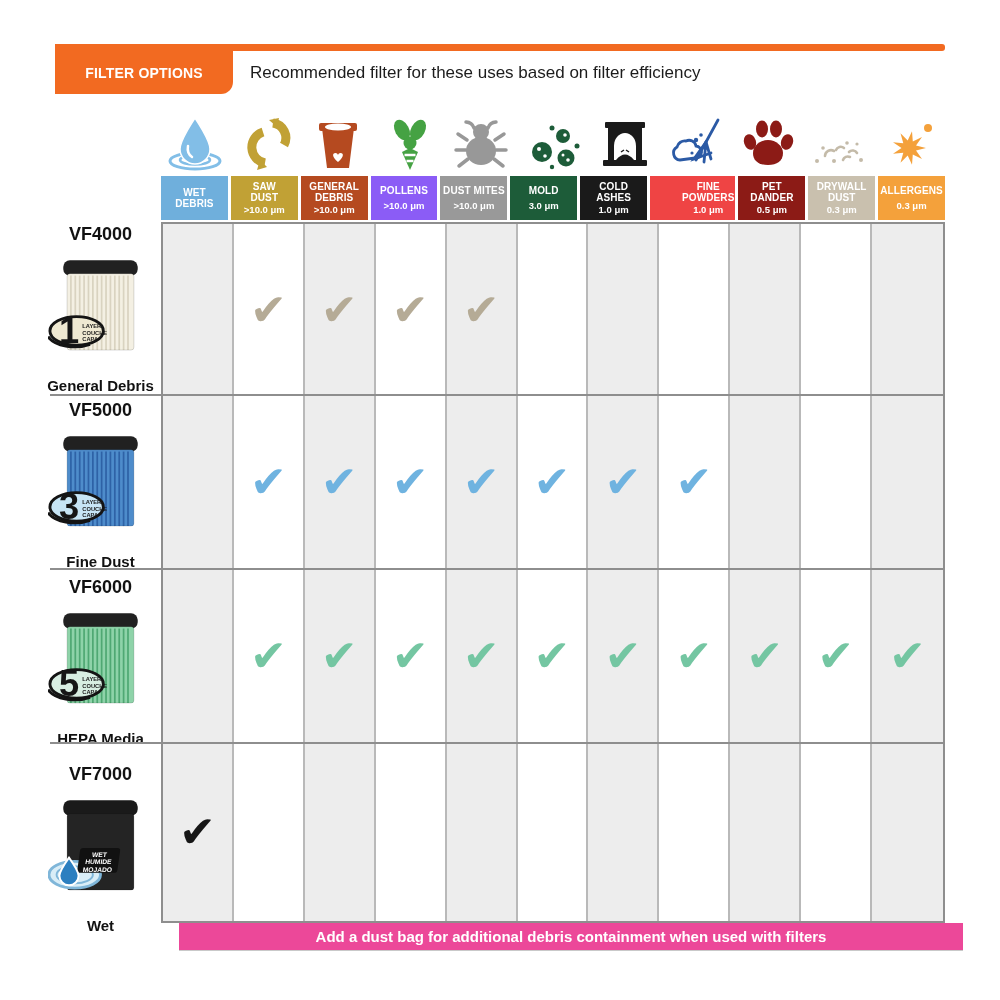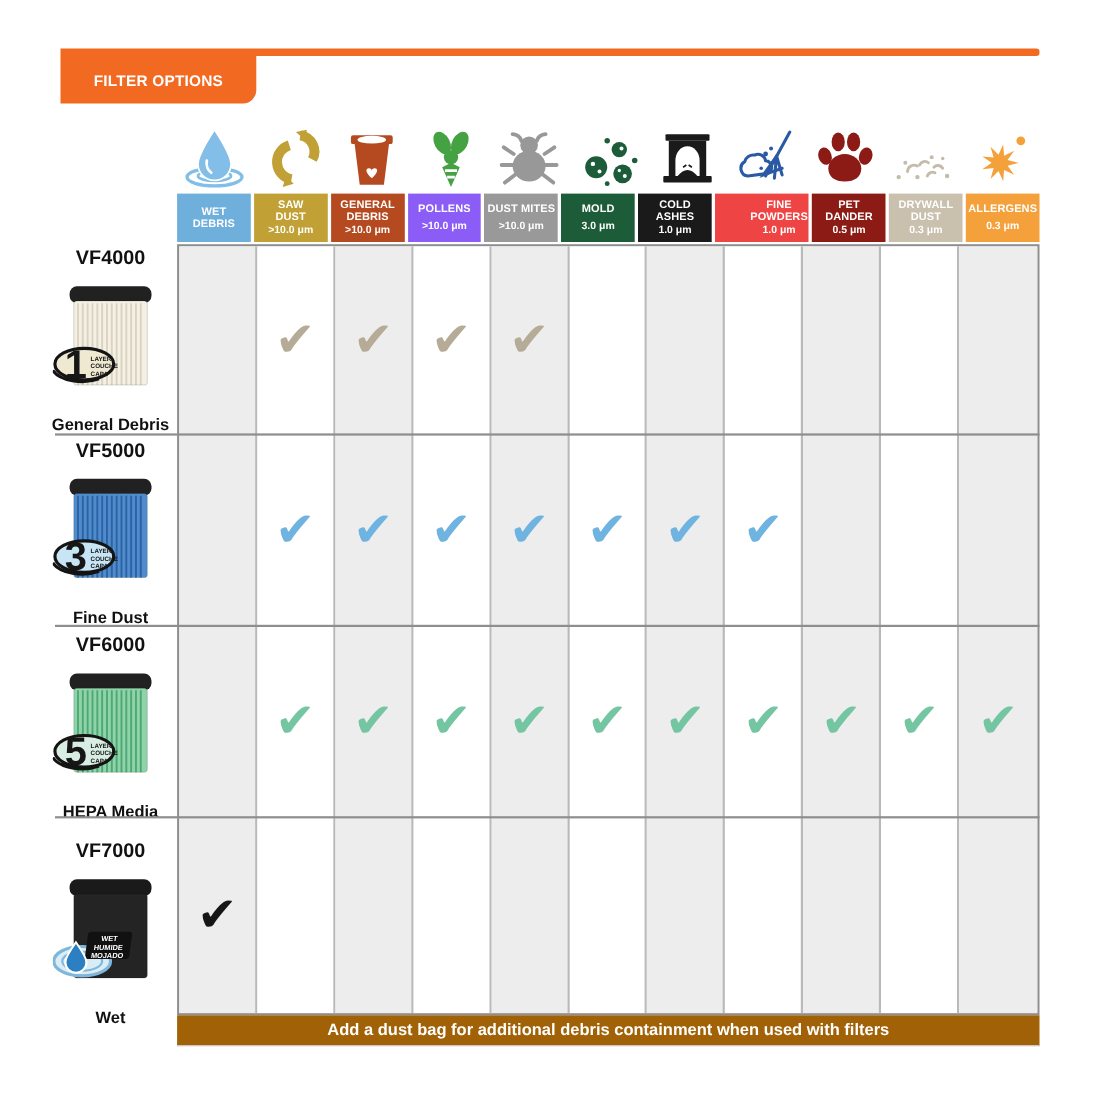--- a/index.html
+++ b/index.html
@@ -39,20 +39,21 @@
   .footer-bar span{color:#fff;font-weight:bold;font-size:15px;}
 </style>
 </head>
 <body>
 
 <div class="page">
   <div class="top-strip" style="background: rgb(242, 106, 33);"></div>
   <div class="title-box" style="background: rgb(242, 106, 33);">
     <span>FILTER OPTIONS</span>
   </div>
+  <div class="subtitle">Recommended filter for these uses based on filter efficiency</div>
 
   <div class="icons-row" id="iconsRow">
       <div class="icon-cell">
         <svg width="62" height="56" viewBox="0 0 62 56">
    <ellipse cx="31" cy="45" rx="25" ry="8" fill="none" stroke="#82BEE7" stroke-width="3"></ellipse>
    <ellipse cx="31" cy="44" rx="15" ry="4.5" fill="none" stroke="#82BEE7" stroke-width="2.5"></ellipse>
    <path d="M31 2 C31 2 16 24 16 33 a15 15 0 0 0 30 0 C46 24 31 2 31 2 Z" fill="#82BEE7" stroke="#fff" stroke-width="1.5"></path>
    <path d="M24 30 a8 10 0 0 0 4 11" fill="none" stroke="#fff" stroke-width="2.5" stroke-linecap="round"></path>
         </svg>
       </div>
@@ -454,16 +455,16 @@
             </g>
           </svg></div>
         <div class="ptype">Wet</div>
       </div>
     </div>
 
   <div class="divider d1"></div>
   <div class="divider d2"></div>
   <div class="divider d3"></div>
 
-  <div class="footer-bar" style="background: #a16207;">
+  <div class="footer-bar" style="background: #ec4899; margin-left: 18px;">
     <span>Add a dust bag for additional debris containment when used with filters</span>
   </div>
 </div>
 
 </body></html>

